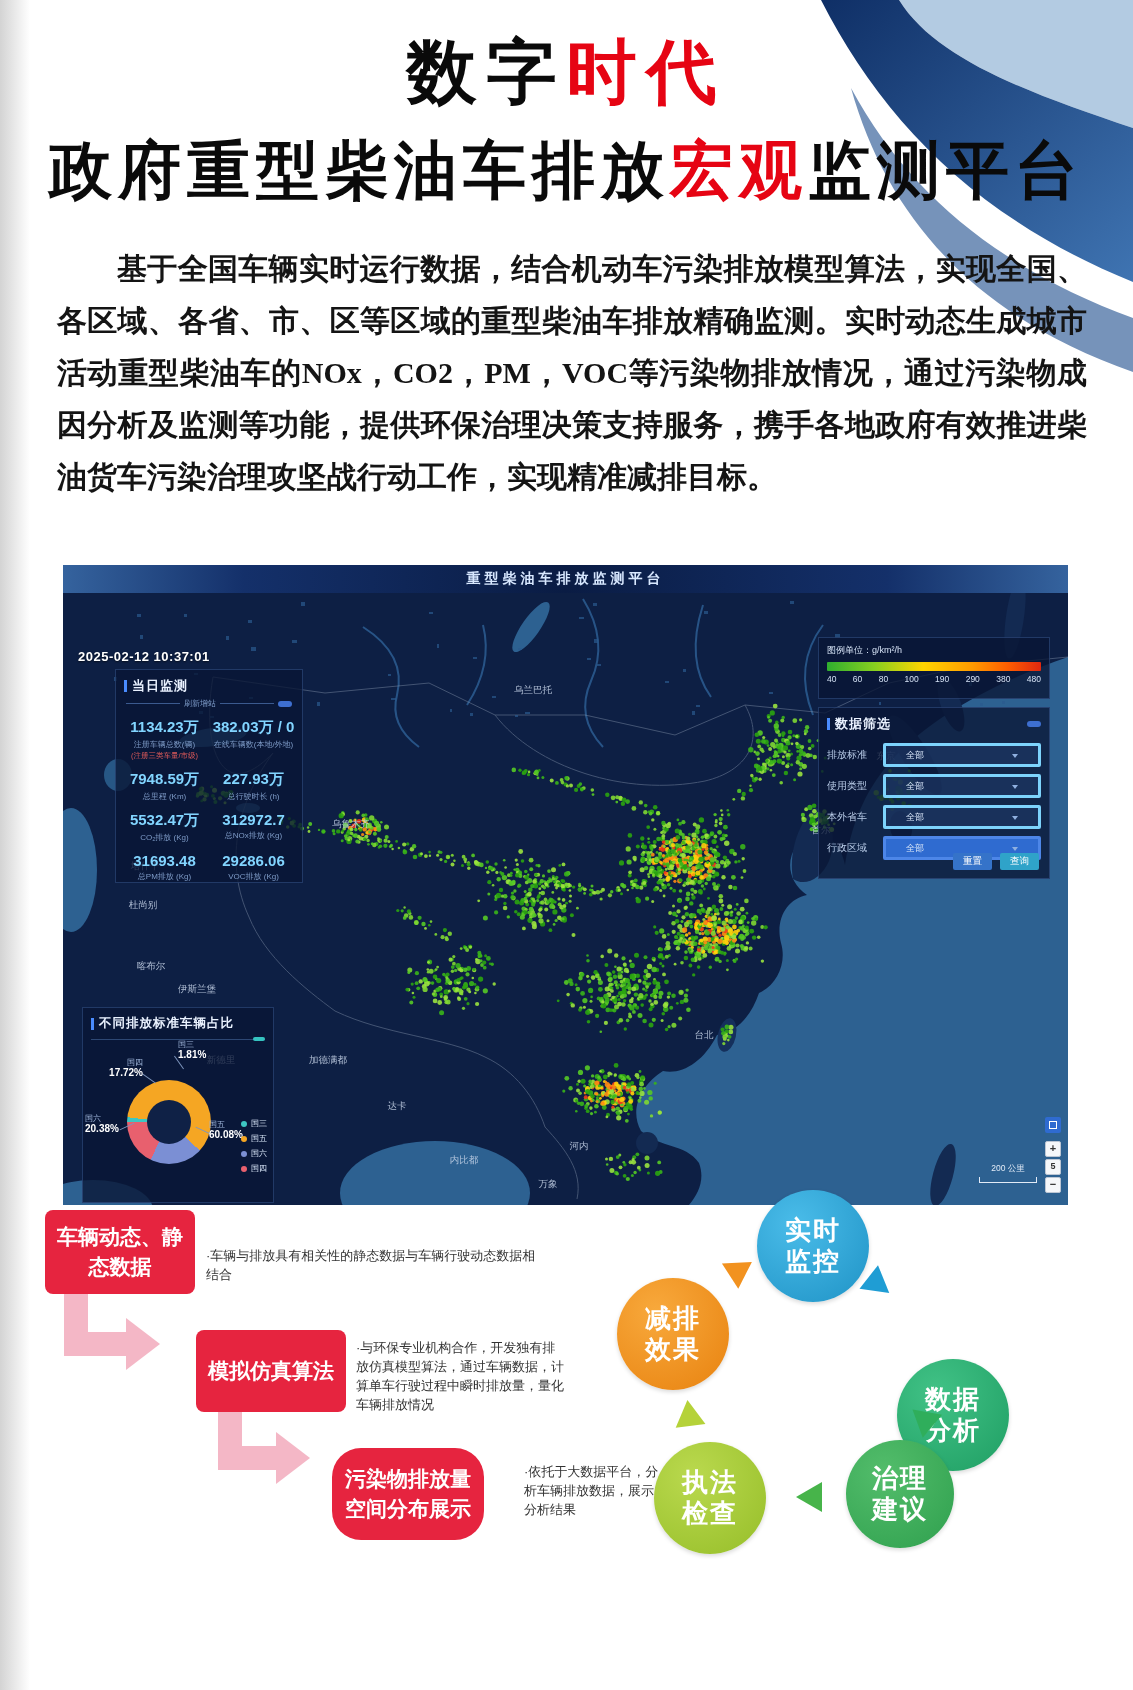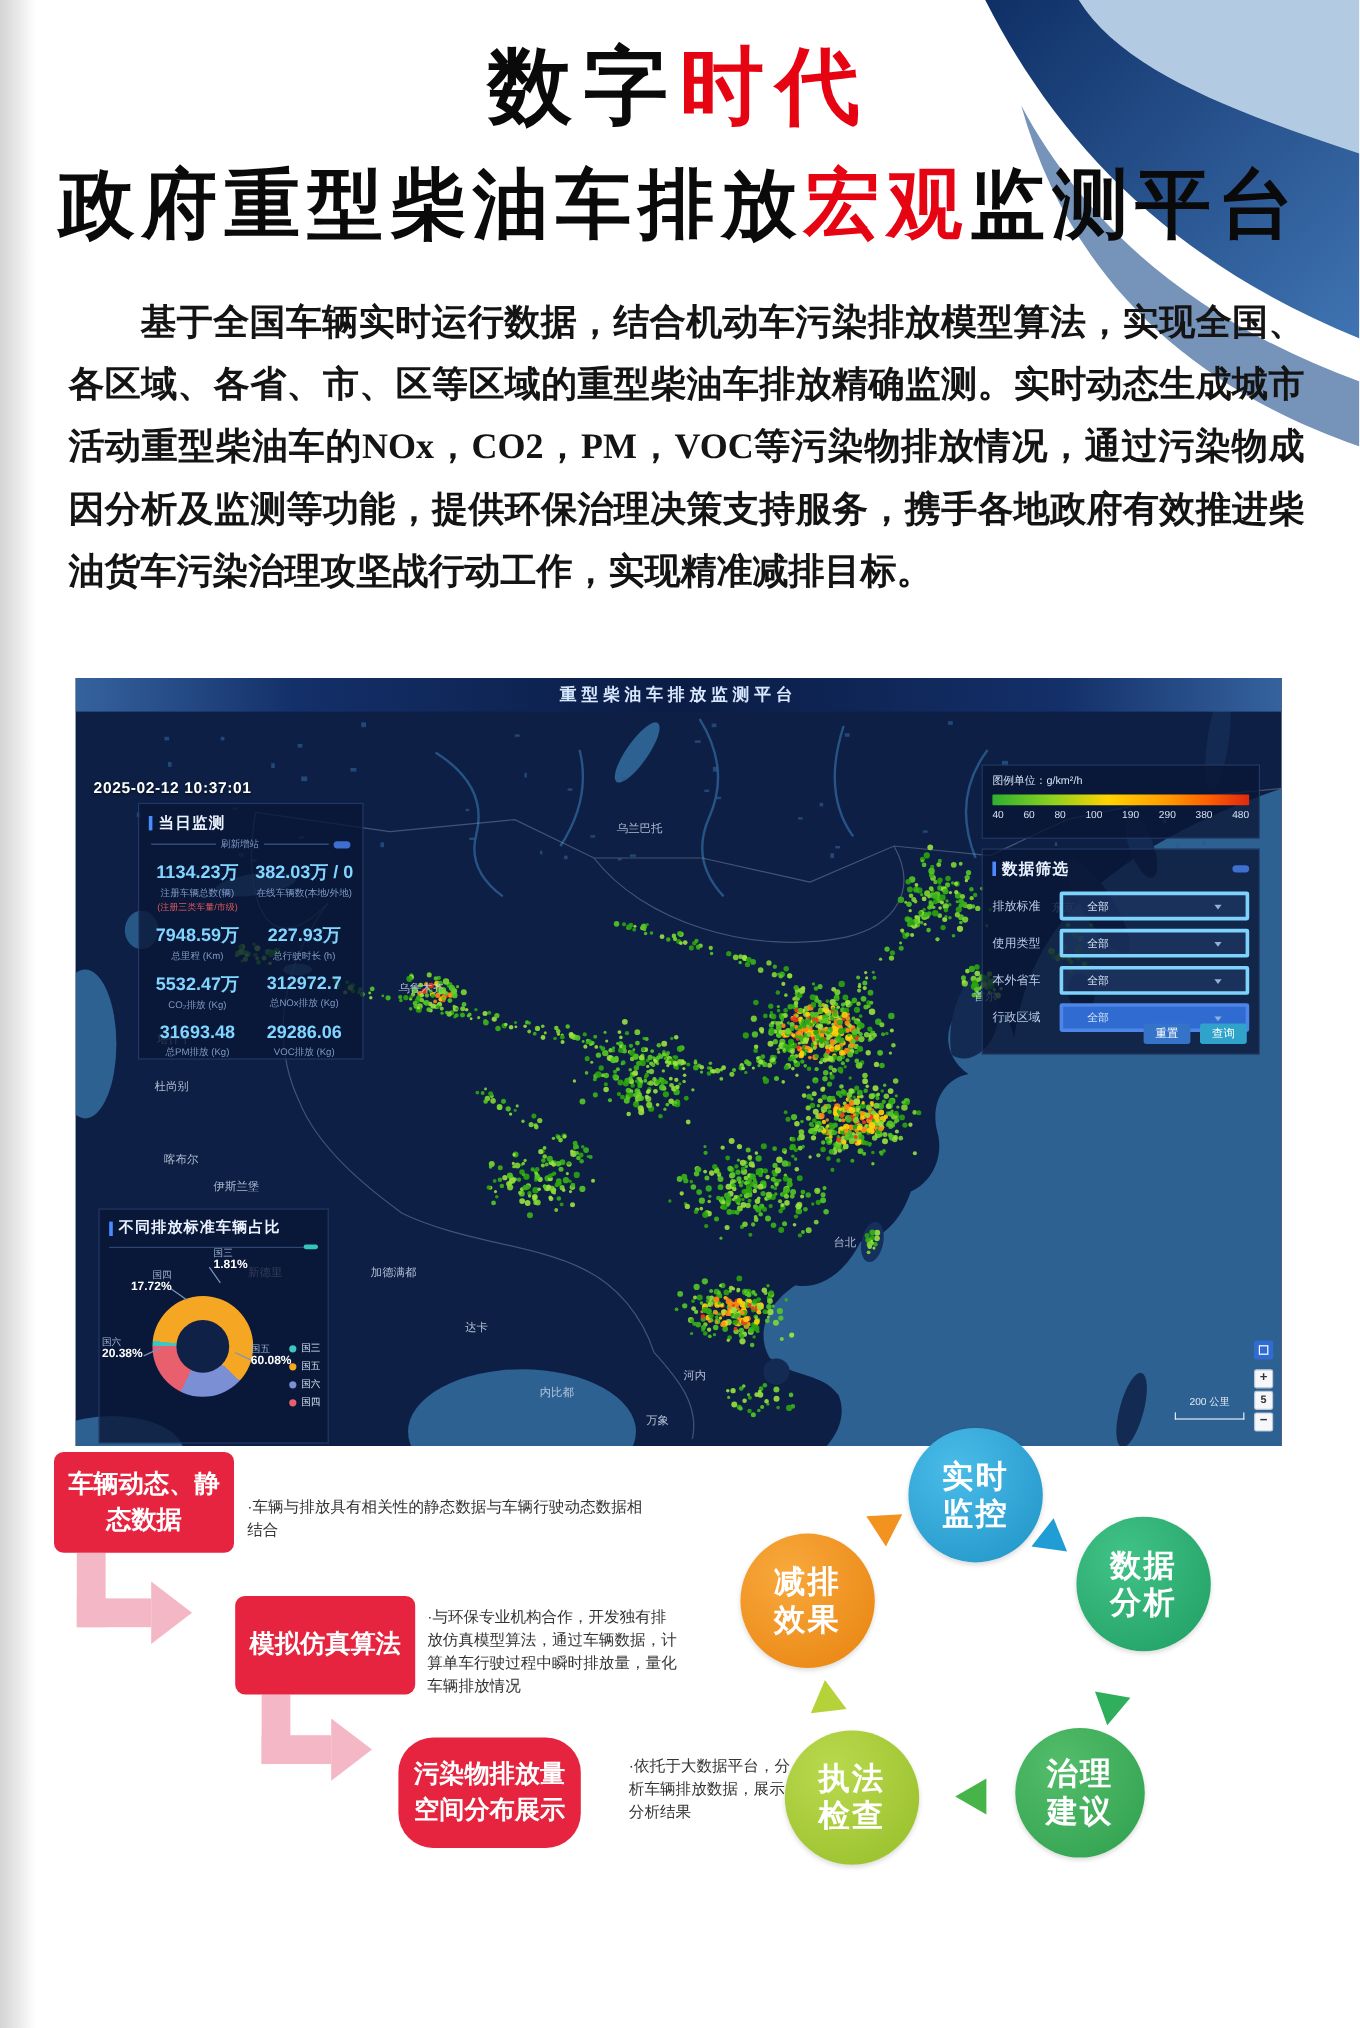--- a/index.html
+++ b/index.html
@@ -2536,21 +2536,21 @@
   <div class="note" style="left:356px;top:1338px;width:208px;">·与环保专业机构合作，开发独有排放仿真模型算法，通过车辆数据，计算单车行驶过程中瞬时排放量，量化车辆排放情况</div>
 
   <div class="rbox" style="left:332px;top:1448px;width:152px;height:92px;border-radius:29px;">
     <span>污染物排放量空间分布展示</span>
   </div>
   <div class="note" style="left:524px;top:1462px;width:140px;">·依托于大数据平台，分析车辆排放数据，展示分析结果</div>
 
   <div class="circ cc1" style="left:757px;top:1190px;width:112px;height:112px;">
       <span>实时监控</span>
     </div>
-  <div class="circ cc2" style="left:897px;top:1264px;width:112px;height:112px;">
+  <div class="circ cc2" style="left:897px;top:1359px;width:112px;height:112px;">
       <span>数据分析</span>
     </div>
   <div class="circ cc3" style="left:846px;top:1440px;width:108px;height:108px;">
       <span>治理建议</span>
     </div>
   <div class="circ cc4" style="left:654px;top:1442px;width:112px;height:112px;">
       <span>执法检查</span>
     </div>
   <div class="circ cc5" style="left:617px;top:1278px;width:112px;height:112px;">
       <span>减排效果</span>

